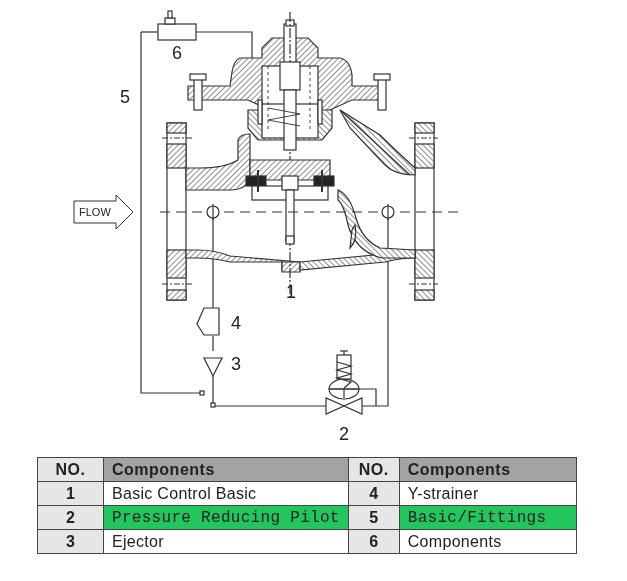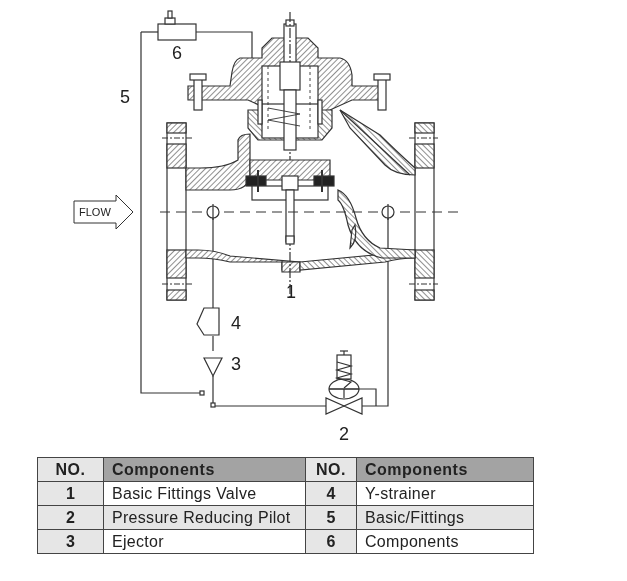--- a/index.html
+++ b/index.html
@@ -11,21 +11,21 @@
     position: absolute; left: 37px; top: 457px;
     border-collapse: collapse; font-family: "Liberation Sans", sans-serif;
     color: #222;
   }
   #components-table td, #components-table th {
     border: 1.5px solid #444; height: 23px; padding: 0 8px; font-size: 16px; white-space: nowrap;
   }
   #components-table th { background: #a3a3a3; font-weight: bold; text-align: left; letter-spacing: 0.5px; }
   #components-table th.no, #components-table td.no { text-align: center; width: 50px; padding: 0; font-weight: bold; background: #e6e6e6; }
   #components-table td.name { background: #ffffff; letter-spacing: 0.3px; }
-  #components-table tr.alt td.name { background: #e5e5e5; }
+  #components-table tr.alt td.name { background: #22c55e; font-family: Liberation Mono, monospace; }
   #components-table col.c1 { width: 66px; }
   #components-table col.c2 { width: 202px; }
   #components-table col.c3 { width: 50px; }
   #components-table col.c4 { width: 177px; }
 </style>
 </head>
 <body>
 
 <svg id="diagram" viewBox="0 0 627 450" xmlns="http://www.w3.org/2000/svg">
   <defs>
@@ -181,21 +181,21 @@
     <tr>
       <th class="no">NO.</th>
       <th>Components</th>
       <th class="no">NO.</th>
       <th>Components</th>
     </tr>
   </thead>
   <tbody>
     <tr>
       <td class="no">1</td>
-      <td class="name">Basic Fittings Valve</td>
+      <td class="name">Basic Control Basic</td>
       <td class="no">4</td>
       <td class="name">Y-strainer</td>
     </tr>
     <tr class="alt">
       <td class="no">2</td>
       <td class="name">Pressure Reducing Pilot</td>
       <td class="no">5</td>
       <td class="name">Basic/Fittings</td>
     </tr>
     <tr>

